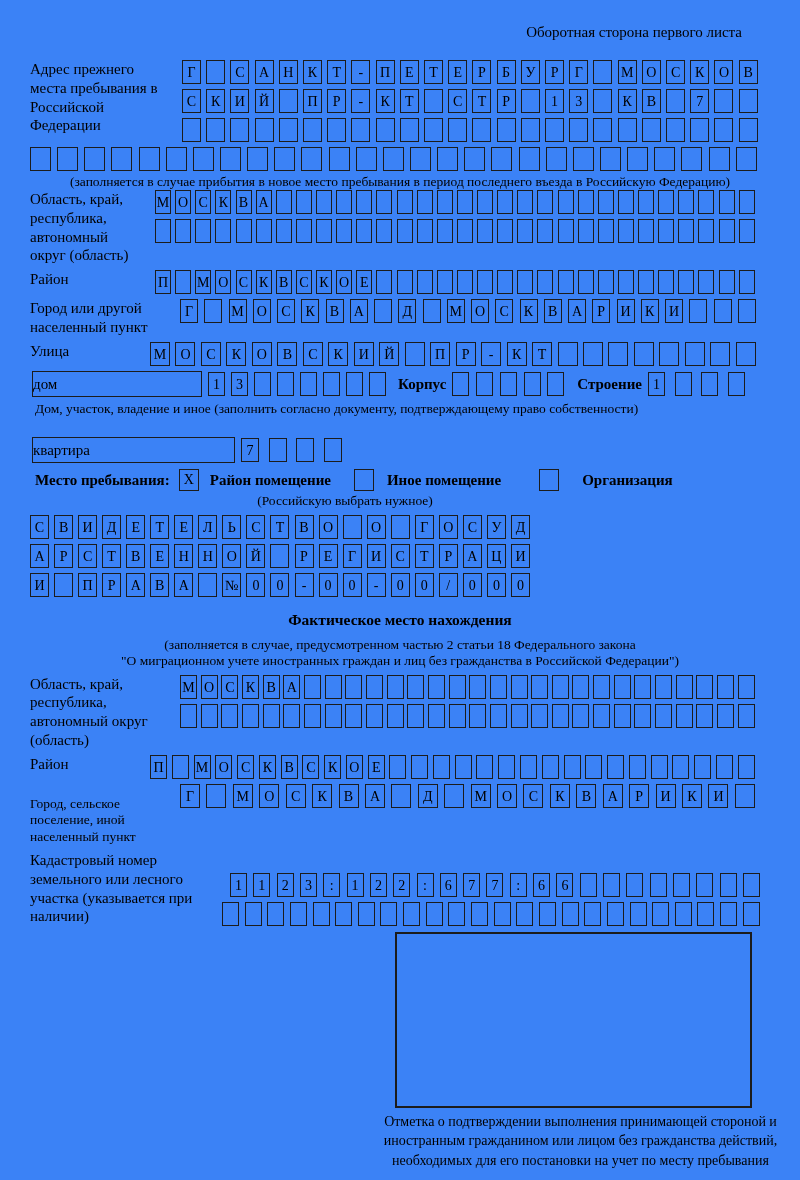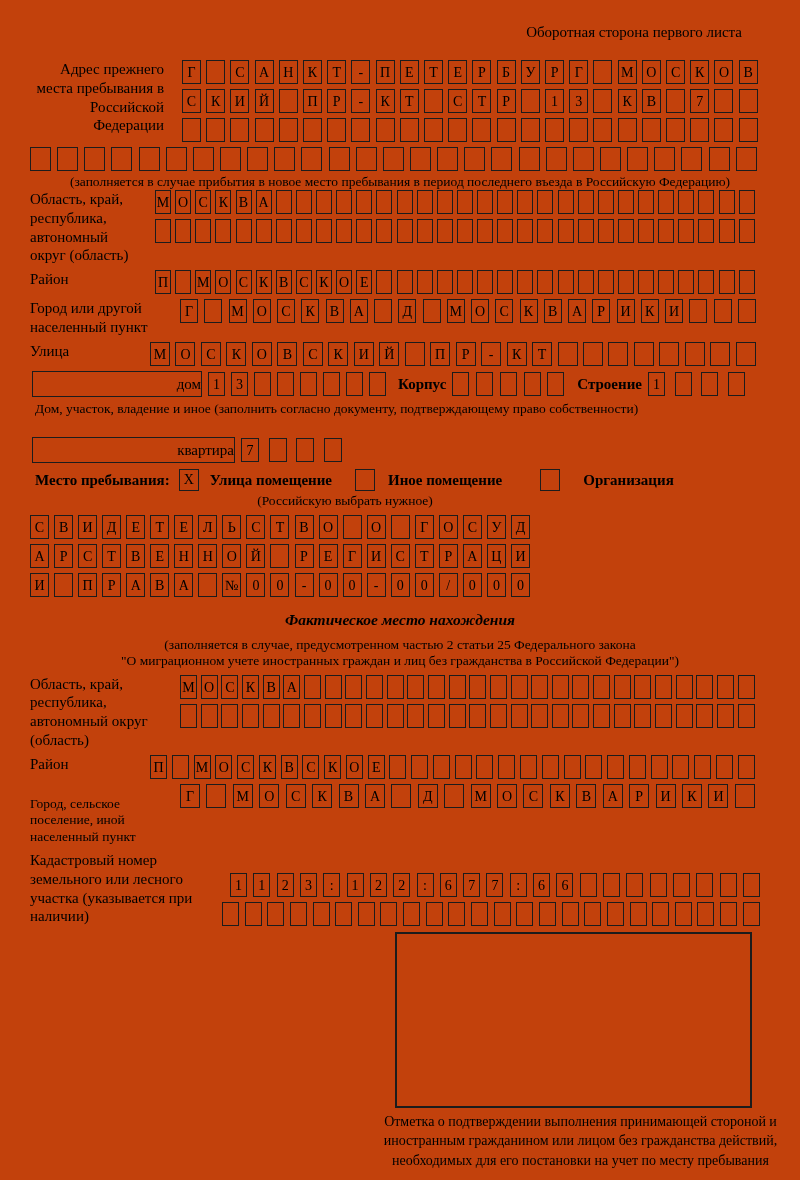--- a/index.html
+++ b/index.html
@@ -1,28 +1,28 @@
 <!DOCTYPE html>
 <html lang="ru"><head>
 <meta charset="utf-8">
 <style>
   html,body{margin:0;padding:0;background:#fff;}
   .page{
     position:relative;
     width:800px;height:1180px;
     box-sizing:border-box;
     padding:24px 30px 0 30px;
-    background:#c2410c;color:#000;
+    background:#3b82f6;color:#000;
     font-family:"Liberation Serif","DejaVu Serif",serif;
     overflow:hidden;
   }
   .hdr{ text-align:right; font-size:15px; padding-right:28px; margin-bottom:19px;}
   .flexrow{display:flex;align-items:flex-start;}
   .label{font-size:15px;line-height:1.25;}
-  .lw152{flex:0 0 152px;max-width:152px;padding-right:18px;box-sizing:border-box;text-align:right;}
+  .lw152{flex:0 0 152px;max-width:152px;padding-right:18px;box-sizing:border-box;}
   .lw125{flex:0 0 125px;max-width:125px;padding-right:12px;box-sizing:border-box;}
   .lw150{flex:0 0 150px;max-width:150px;padding-right:8px;box-sizing:border-box;}
   .lw120{flex:0 0 120px;max-width:120px;padding-right:8px;box-sizing:border-box;}
   .lw225{flex:0 0 225px;max-width:225px;padding-right:18px;box-sizing:border-box;}
   .lw192{flex:0 0 192px;max-width:192px;padding-right:14px;box-sizing:border-box;}
   .col{display:flex;flex-direction:column;gap:5px;}
   .cells{display:flex;justify-content:space-between;}
   .cell{
     flex:0 0 var(--cw,18px);
     height:24px;line-height:23px;
@@ -45,21 +45,21 @@
   .cr-house{width:178px;--cw:17px;}
   .cr-korp{width:112px;--cw:17px;}
   .cr-str{width:97px;--cw:17px;}
   .cr-apt{width:101px;--cw:18px;}
   .note{font-size:13.5px;}
   .note-c{text-align:center;}
   .sec-title{text-align:center;font-weight:bold;font-size:15.5px;margin:7px 0 8px 0;}
   .mb4{margin-bottom:4px;} .mb5{margin-bottom:5px;}
   .namebox{
     border:1.6px solid #1c1c1c;box-sizing:border-box;
-    height:26px;line-height:24px;text-align:right;font-size:15px;
+    height:26px;line-height:24px;text-align:left;font-size:15px;
   }
   .dom-box{width:170px;margin-left:2px;}
   .kv-box{width:203px;margin-left:2px;}
   .inl-lbl{font-size:15px;line-height:26px;white-space:nowrap;font-weight:bold;}
   .chk{
     width:20px;height:22px;flex:0 0 20px;
     border:1.6px solid #1c1c1c;box-sizing:border-box;
     text-align:center;font-size:14px;line-height:20px;margin-top:2px;
   }
   .stamp-box{
@@ -404,21 +404,21 @@
         <span class="cell"></span>
         <span class="cell"></span>
       </div>
   </div>
 
   <div class="flexrow">
     <div class="inl-lbl" style="padding-left:5px;">Место пребывания:</div>
     <div style="width:9px;"></div>
     <div class="chk">X</div>
     <div style="width:11px;"></div>
-    <div class="inl-lbl">Улица помещение</div>
+    <div class="inl-lbl">Район помещение</div>
     <div style="width:23px;"></div>
     <div class="chk"></div>
     <div style="width:13px;"></div>
     <div class="inl-lbl">Иное помещение</div>
     <div style="width:38px;"></div>
     <div class="chk"></div>
     <div style="width:23px;"></div>
     <div class="inl-lbl">Организация</div>
   </div>
   <div class="note note-c" style="width:630px;margin-bottom:6px;">(Российскую выбрать нужное)</div>
@@ -490,22 +490,22 @@
           <span class="cell">0</span>
           <span class="cell">0</span>
           <span class="cell">/</span>
           <span class="cell">0</span>
           <span class="cell">0</span>
           <span class="cell">0</span>
         </div>
     </div>
   </div>
 
-  <div class="sec-title" style="margin-top:14px;font-style:italic;">Фактическое место нахождения</div>
-  <div class="note note-c">(заполняется в случае, предусмотренном частью 2 статьи 25 Федерального закона</div>
+  <div class="sec-title" style="margin-top:14px;">Фактическое место нахождения</div>
+  <div class="note note-c">(заполняется в случае, предусмотренном частью 2 статьи 18 Федерального закона</div>
   <div class="note note-c" style="margin-bottom:6px;">"О миграционном учете иностранных граждан и лиц без гражданства в Российской Федерации")</div>
 
   <div class="flexrow mb5">
     <div class="label lw150">Область, край, республика, автономный округ (область)</div>
     <div class="col">
       <div class="cells cr-f28a">
           <span class="cell">М</span>
           <span class="cell">О</span>
           <span class="cell">С</span>
           <span class="cell">К</span>

